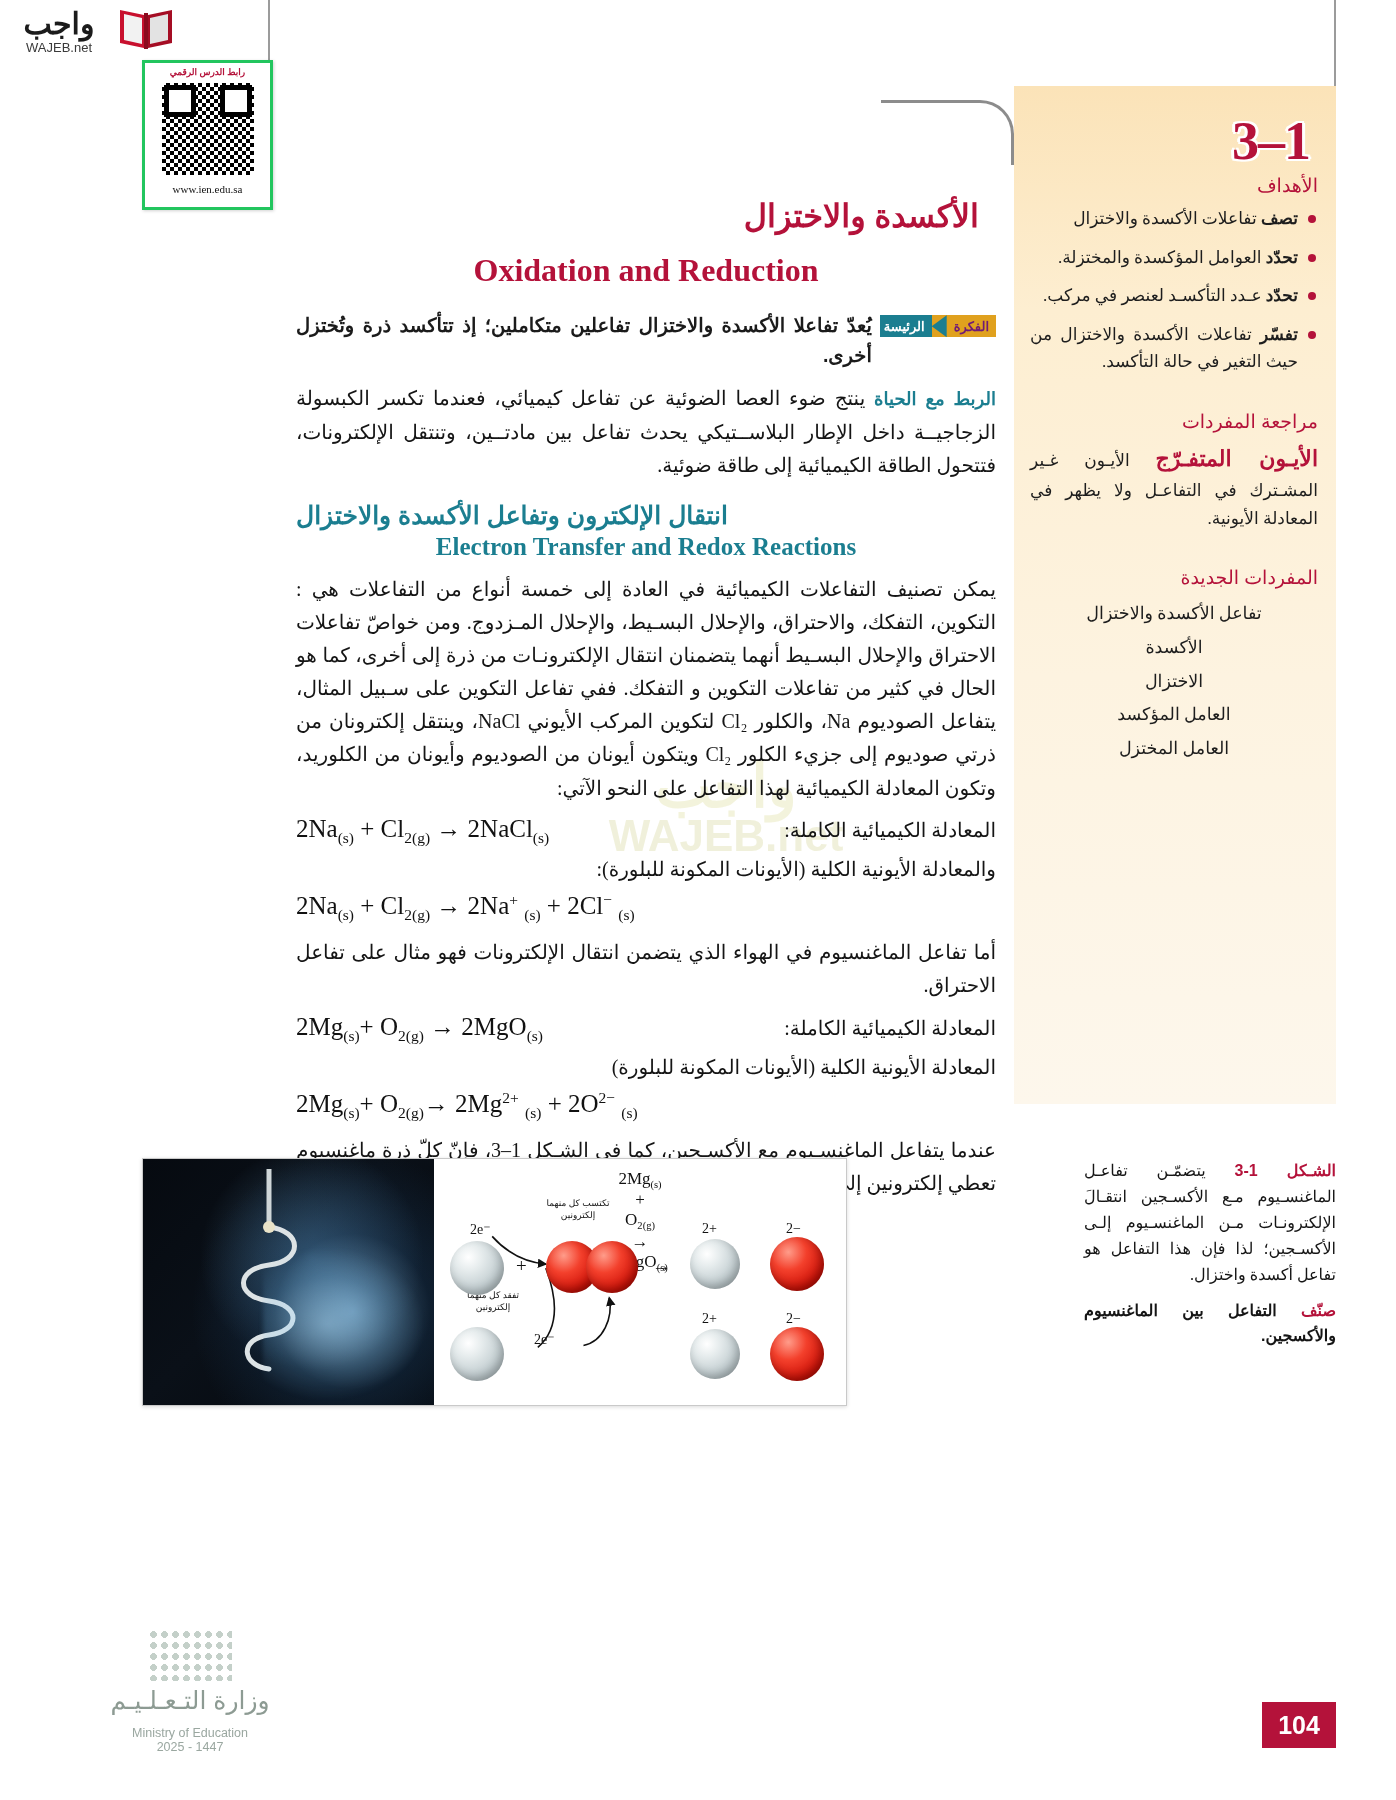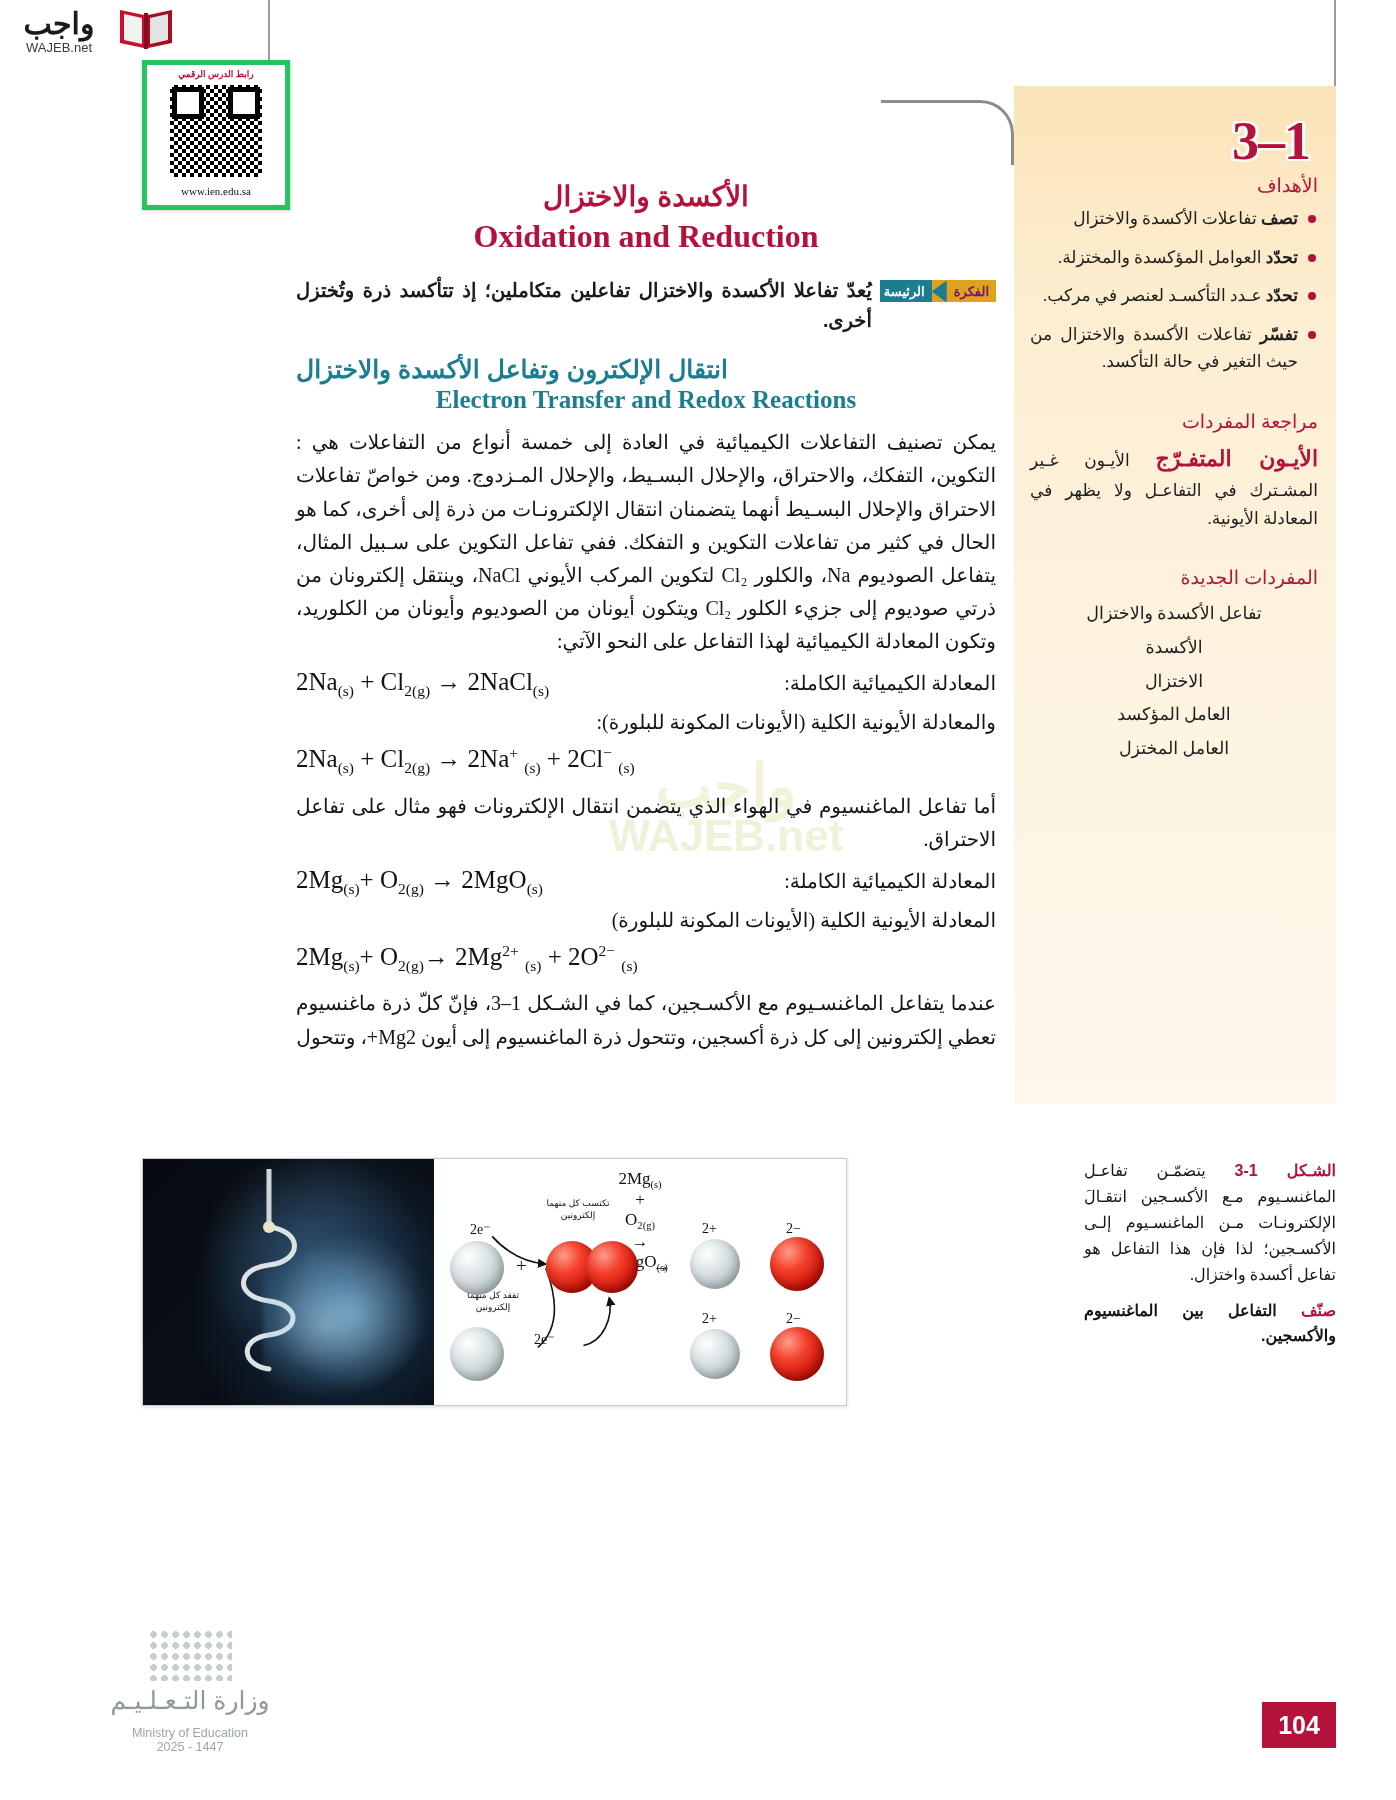--- a/index.html
+++ b/index.html
@@ -59,23 +59,23 @@
     position: absolute;
     top: 0; right: 60px;
     width: 2px; height: 86px;
     background: #9b9b9b;
   }
 
   
   .qr-card {
     position: absolute;
     top: 60px; left: 142px;
-    width: 148px; height: 150px;
+    width: 131px; height: 150px;
     background: #ffffff;
-    border: 5px solid #22c55e;
+    border: 3px solid #22c55e;
     box-shadow: 1px 1px 3px rgba(0,0,0,.18);
     text-align: center;
     padding-top: 4px;
     box-sizing: border-box;
   }
   .qr-title {
     font-family: "Liberation Sans", sans-serif;
     font-size: 9px;
     color: #b4123a;
     font-weight: bold;
@@ -220,24 +220,24 @@
   
   .main {
     position: absolute;
     top: 180px;
     right: 400px;
     width: 700px;
   }
   .title-ar {
     font-family: "Liberation Sans", sans-serif;
     font-weight: bold;
-    font-size: 28px;
+    font-size: 32px;
     color: #b4123a;
-    text-align: center;
-    margin: 0;
+    text-align: right;
+    margin: 17px;
     line-height: 1.2;
   }
   .title-en {
     font-family: "Liberation Serif", serif;
     font-weight: bold;
     font-size: 32px;
     color: #b4123a;
     text-align: center;
     direction: ltr;
     margin: 4px 0 0 0;
@@ -629,20 +629,21 @@
 
     <div class="keyidea-row">
       <span class="keyidea-badge">
         <span class="kb-a">الفكرة</span>
         <span class="kb-chev"></span>
         <span class="kb-b">الرئيسة</span>
       </span>
       <span class="keyidea-text">يُعدّ تفاعلا الأكسدة والاختزال تفاعلين متكاملين؛ إذ تتأكسد ذرة وتُختزل أخرى.</span>
     </div>
 
+    <p class="para"><span class="lead-label">الربط مع الحياة</span><span> ينتج ضوء العصا الضوئية عن تفاعل كيميائي، فعندما تكسر الكبسولة الزجاجيــة داخل الإطار البلاســتيكي يحدث تفاعل بين مادتــين، وتنتقل الإلكترونات، فتتحول الطاقة الكيميائية إلى طاقة ضوئية.</span></p>
 
     <h3 class="sec-head-ar">انتقال الإلكترون وتفاعل الأكسدة والاختزال</h3>
     <h3 class="sec-head-en">Electron Transfer and Redox Reactions</h3>
 
     <p class="para">يمكن تصنيف التفاعلات الكيميائية في العادة إلى خمسة أنواع من التفاعلات هي : التكوين، التفكك، والاحتراق، والإحلال البسـيط، والإحلال المـزدوج. ومن خواصّ تفاعلات الاحتراق والإحلال البسـيط أنهما يتضمنان انتقال الإلكترونـات من ذرة إلى أخرى، كما هو الحال في كثير من تفاعلات التكوين و التفكك. ففي تفاعل التكوين على سـبيل المثال، يتفاعل الصوديوم Na، والكلور Cl₂ لتكوين المركب الأيوني NaCl، وينتقل إلكترونان من ذرتي صوديوم إلى جزيء الكلور Cl₂ ويتكون أيونان من الصوديوم وأيونان من الكلوريد، وتكون المعادلة الكيميائية لهذا التفاعل على النحو الآتي:</p>
 
     <div class="eq-line">
       <span class="eq-label">المعادلة الكيميائية الكاملة:</span>
       <span class="eq-math">2Na<sub>(s)</sub> + Cl<sub>2(g)</sub> → 2NaCl<sub>(s)</sub></span>
     </div>

